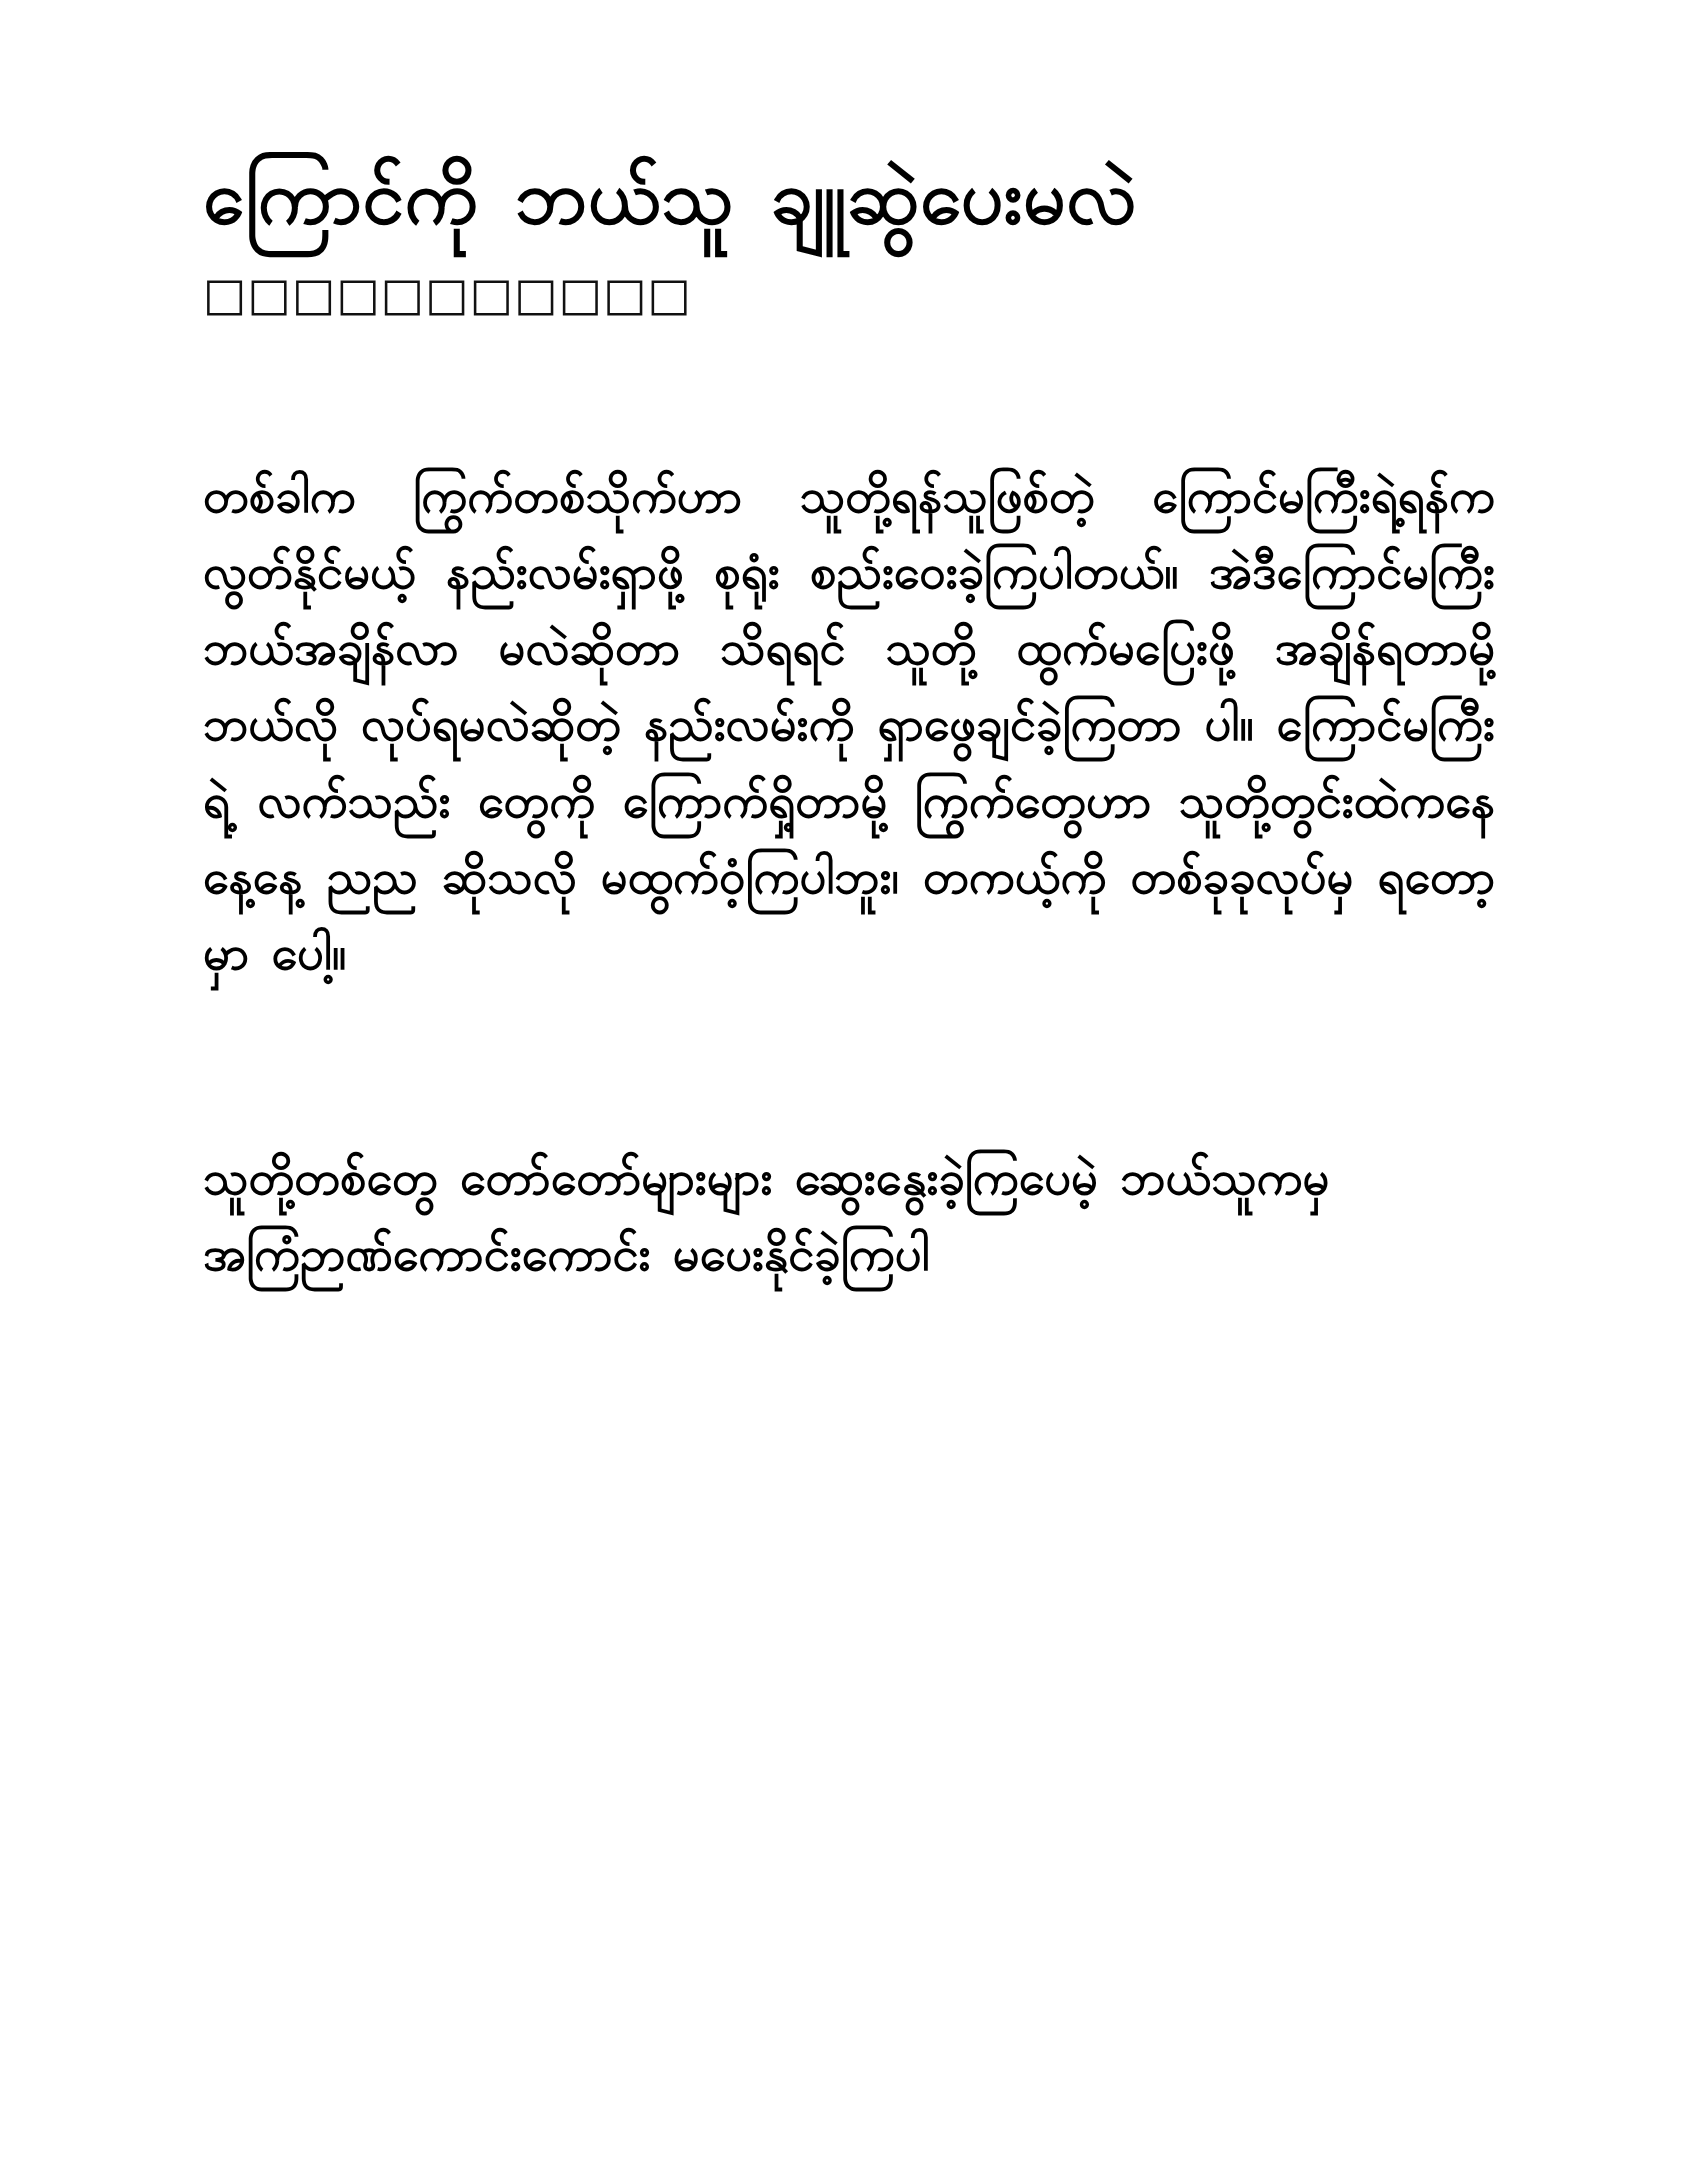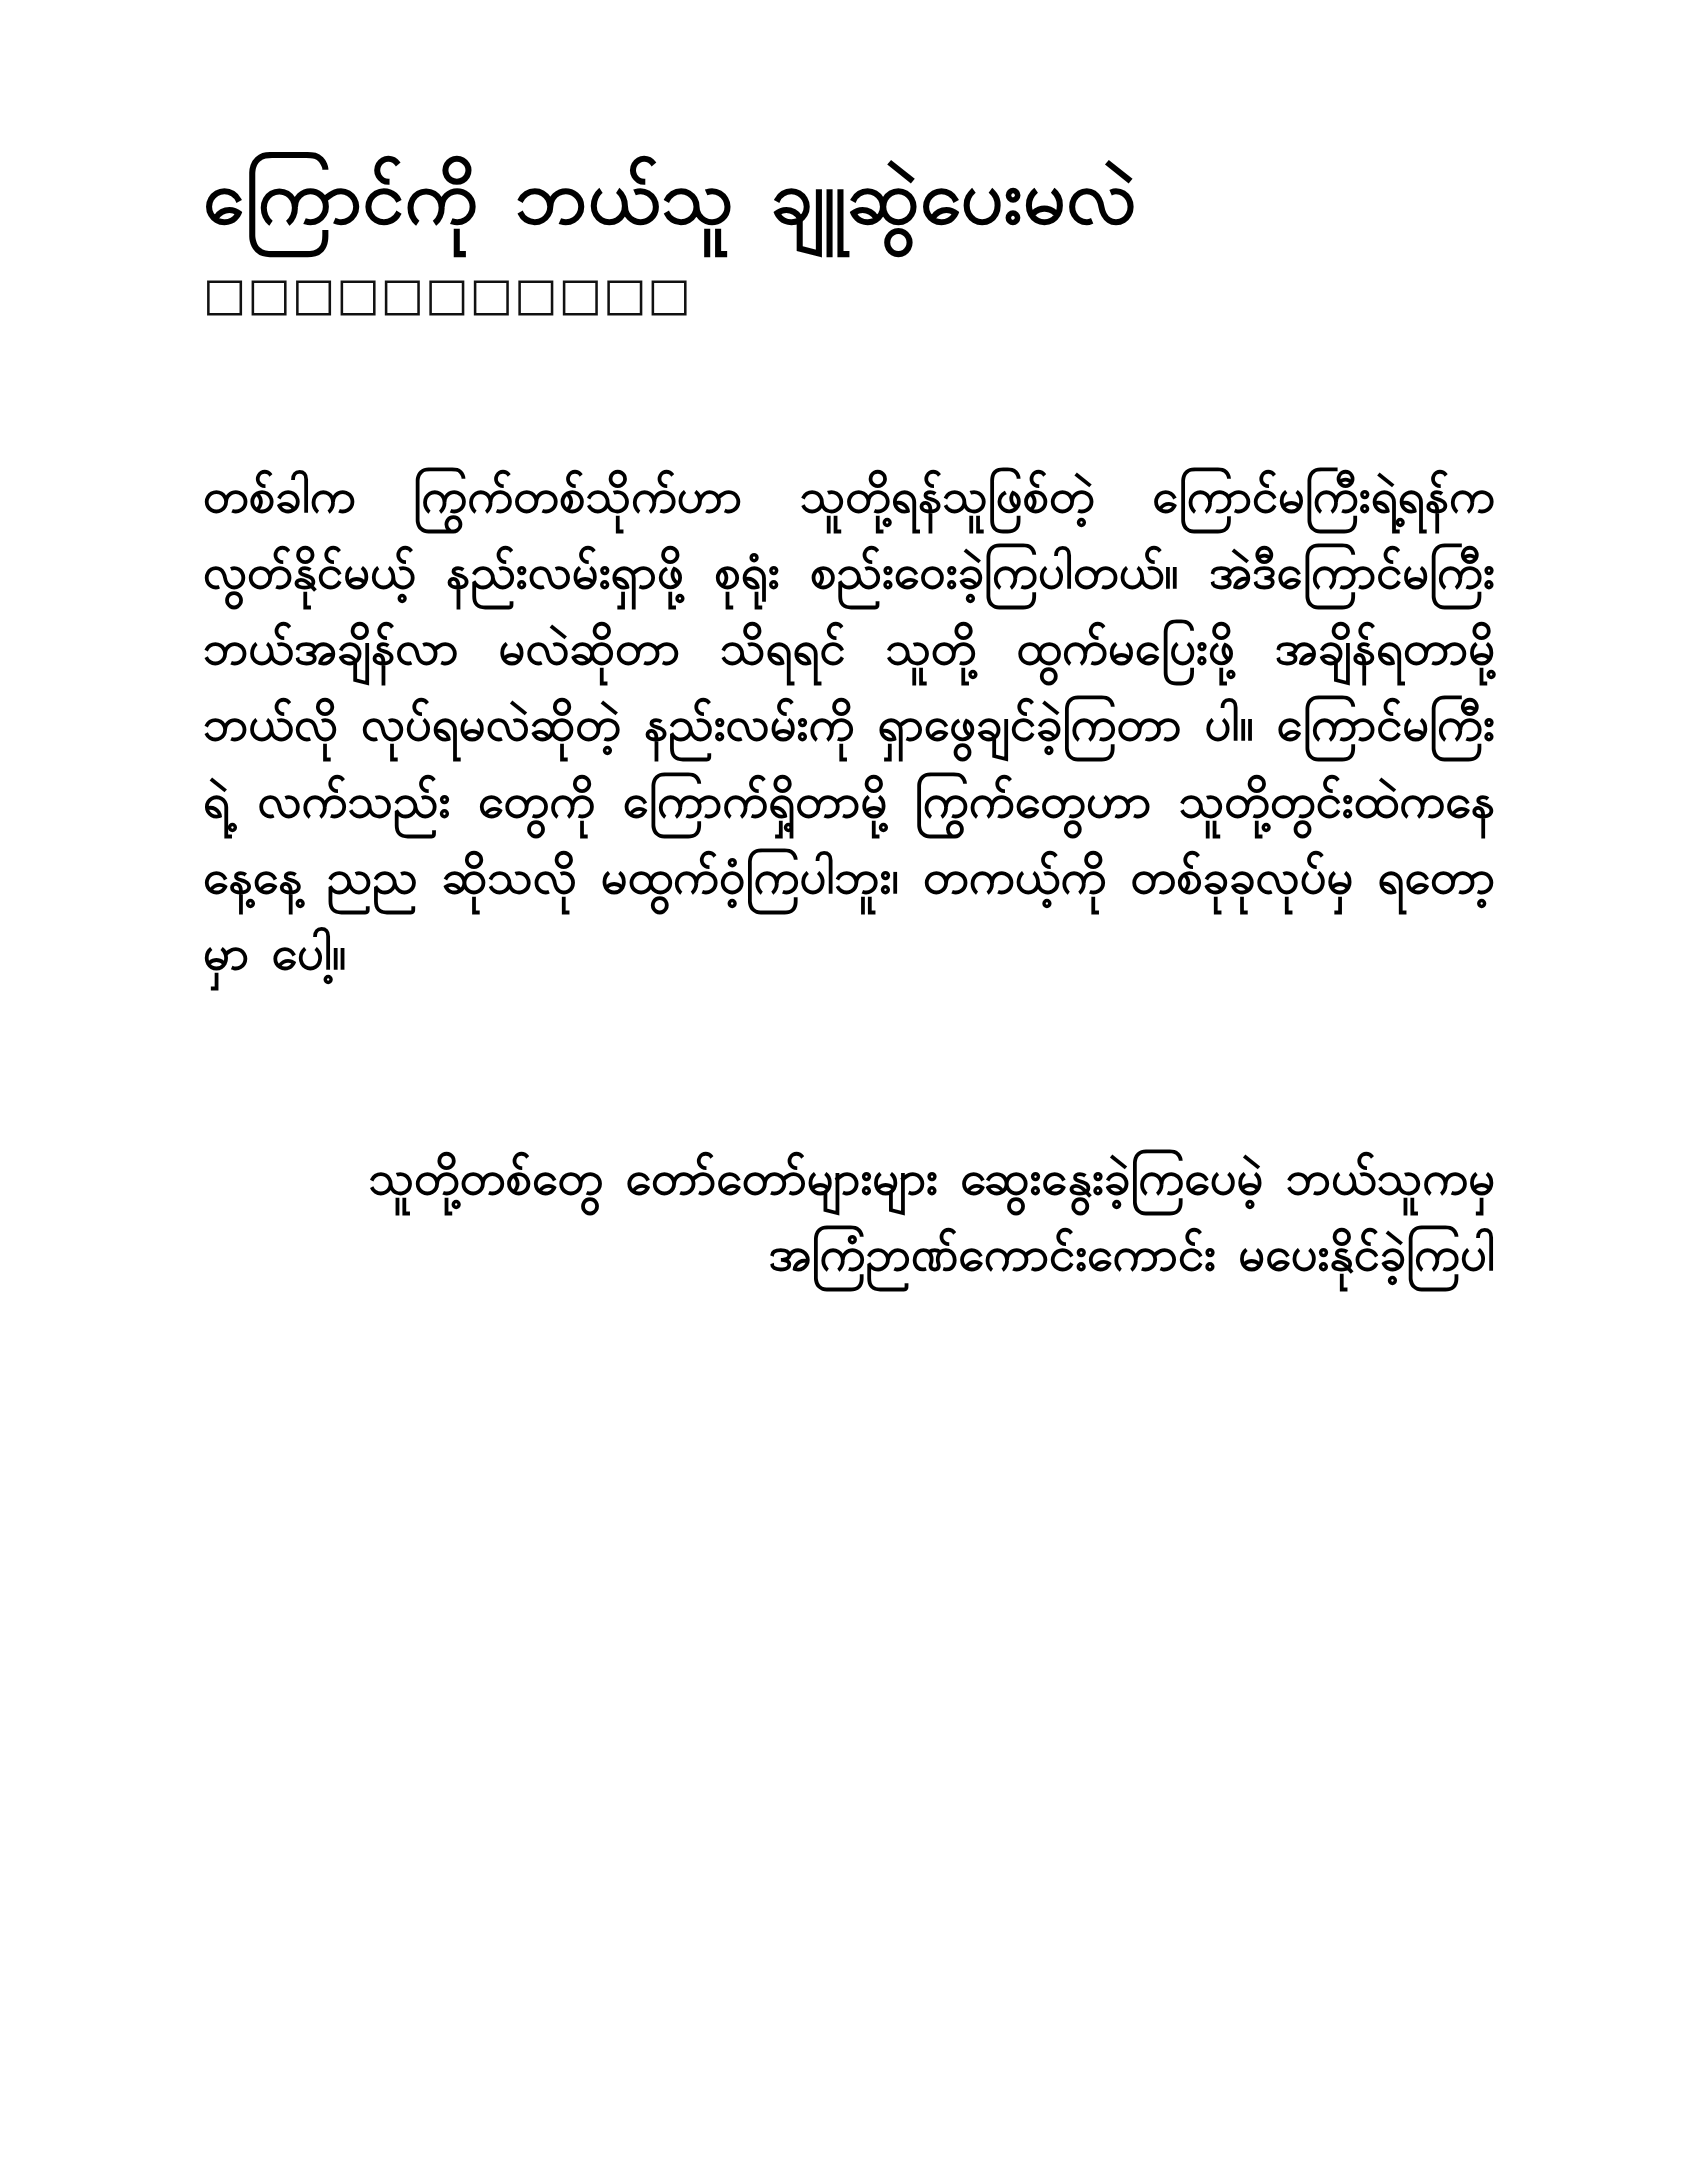--- a/index.html
+++ b/index.html
@@ -47,21 +47,21 @@
   .body-paragraph {
     font-size: 47px;
     line-height: 1.62;
     font-weight: 700;
     margin: 0;
     text-align: justify;
     text-justify: inter-word;
     word-spacing: 6px;
   }
   .last-line-flat {
-    text-align: right;
+    text-align: left;
   }
 </style>
 </head>
 <body>
 
 <div class="page">
 
   <h1 class="doc-title">ကြောင်ကို ဘယ်သူ ချူဆွဲပေးမလဲ</h1>
 
   <div class="doc-subtitle">□□□□□□□□□□□</div>

